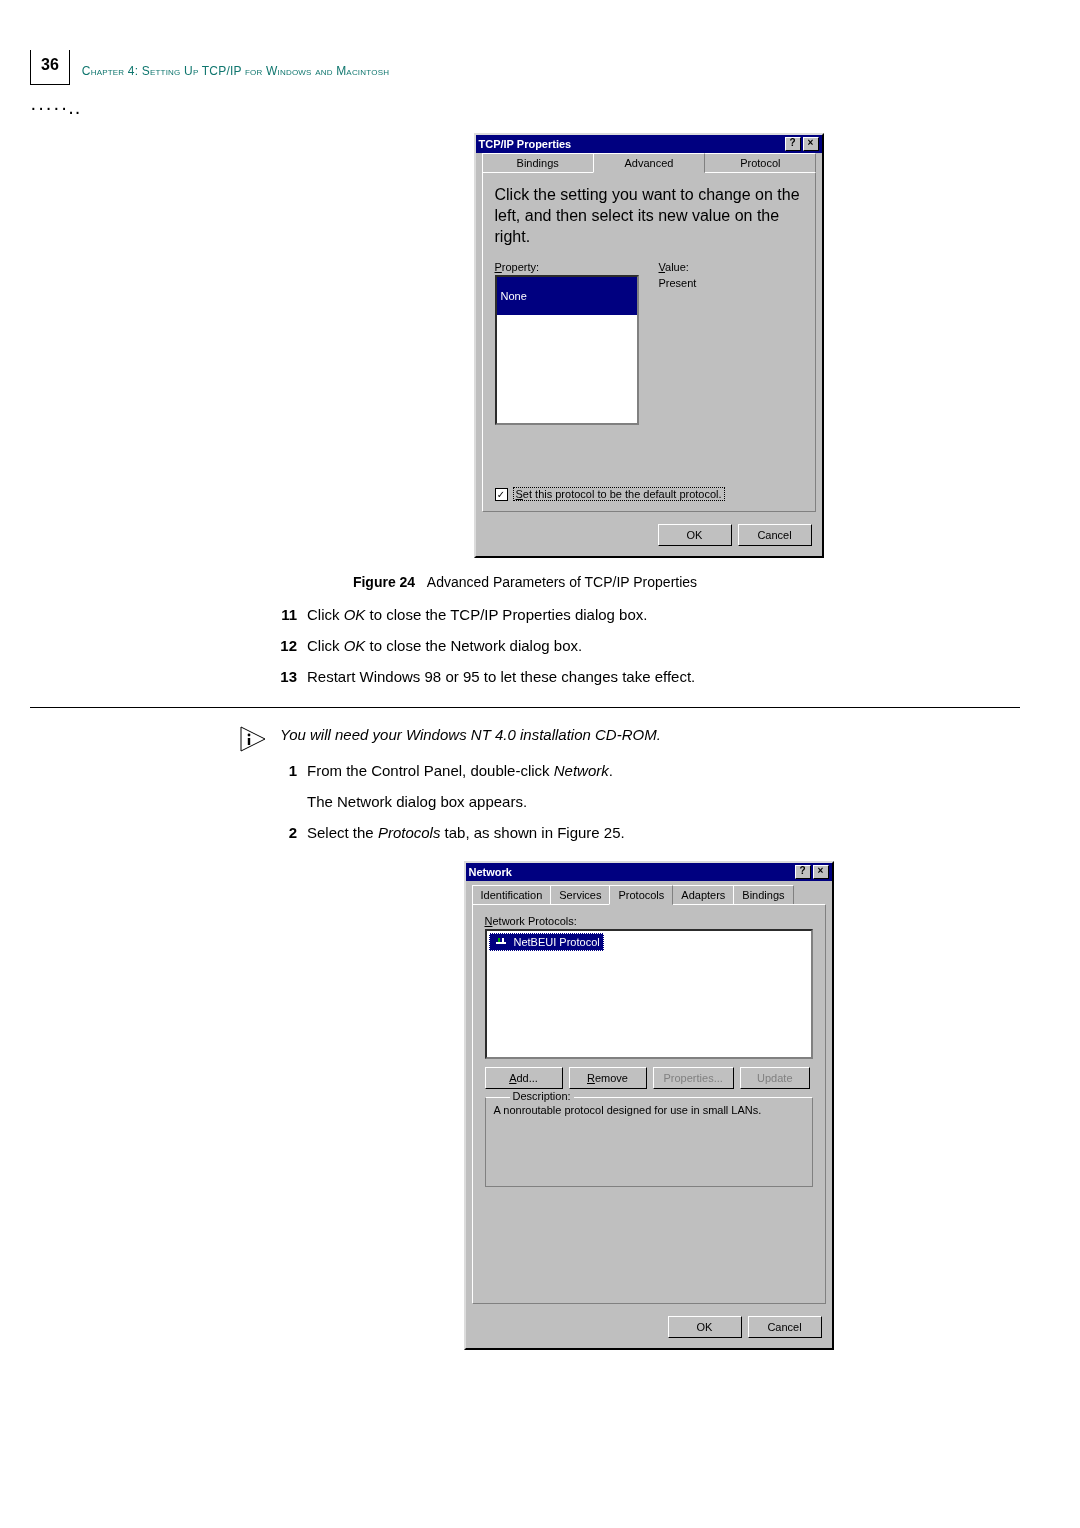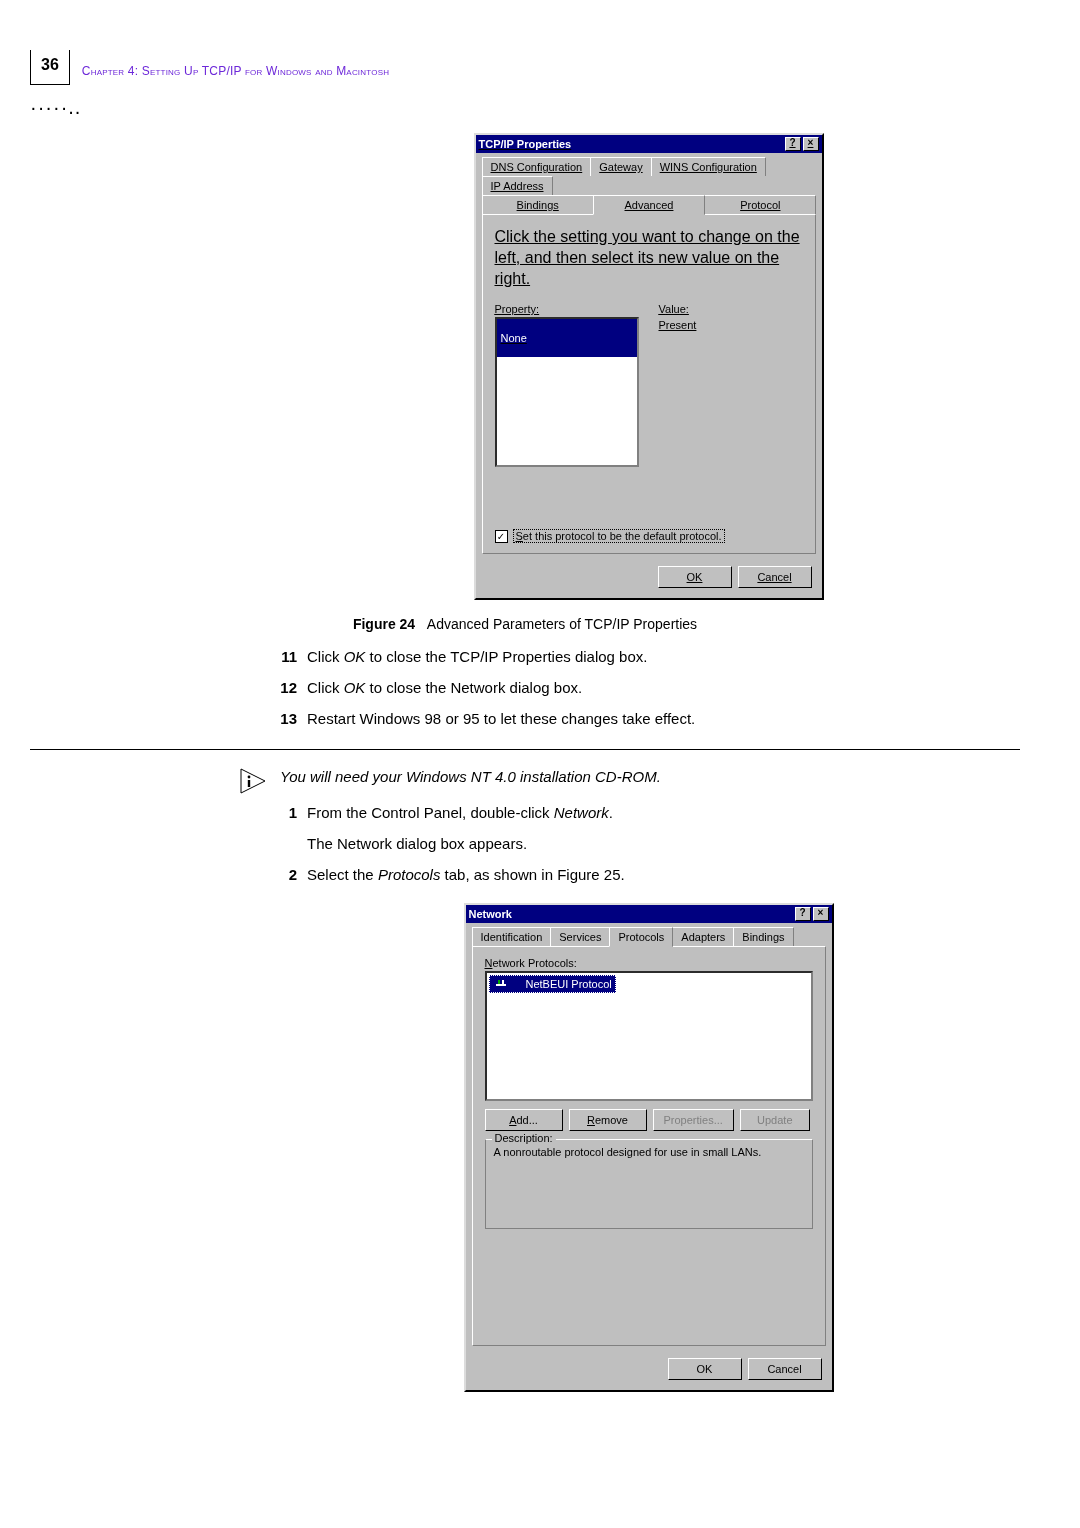--- a/index.html
+++ b/index.html
@@ -24,21 +24,21 @@
     font-size: 16px;
     margin-right: 12px;
     min-width: 32px;
     text-align: center;
     margin-top: -14px;
   }
   .chapter-title {
     font-size: 12px;
     letter-spacing: 0.2px;
     padding-top: 0px;
-    color: #6d28d9;
+    color: #0f766e;
     font-variant: small-caps;
   }
   .dots-deco {
     position: absolute;
     left: 30px;
     top: 96px;
     width: 36px;
     height: 18px;
   }
   .dots-deco::before {
@@ -76,21 +76,21 @@
     background: #c0c0c0;
     border: 1px solid #000;
     border-top-color: #fff; border-left-color: #fff;
     font-size: 10px; line-height: 10px;
     text-align: center;
     color: #000;
     font-weight: bold;
   }
 
   
-  .tcpip-dialog { width: 350px; text-decoration: underline; }
+  .tcpip-dialog { width: 350px; }
   .tab-row { display: flex; padding: 4px 6px 0 6px; gap: 0; flex-wrap: wrap; }
   .tab {
     background: #bfbfbf;
     border: 1px solid #808080;
     border-bottom: none;
     border-top-color: #fff;
     border-left-color: #fff;
     padding: 3px 8px;
     font-size: 11px;
     margin-right: -1px;
@@ -189,38 +189,38 @@
   }
   .net-list {
     background: #fff;
     border: 2px inset #808080;
     height: 130px;
     margin-top: 2px;
     margin-bottom: 8px;
     padding: 2px;
   }
   .net-list-item {
-    display: flex; align-items: center; gap: 17px;
+    display: flex; align-items: center; gap: 5px;
     background: #000080; color: #fff;
     padding: 1px 3px;
     width: fit-content;
     border: 1px dotted #fff;
   }
   .proto-icon { width: 16px; height: 14px; display: inline-flex; align-items: center; justify-content: center; font-size: 10px; }
   .btn-row { display: flex; gap: 6px; margin-bottom: 8px; }
   .desc-group {
     border: 1px solid #808080;
     border-top-color: #fff;
     padding: 6px 8px 40px 8px;
     position: relative;
     margin-top: 4px;
     height: 90px;
   }
   .desc-legend {
-    position: absolute; top: -8px; left: 6px;
+    position: absolute; top: -8px; left: 24px;
     background: #bfbfbf; padding: 0 3px; font-size: 11px;
   }
   .net-buttons-row { display: flex; justify-content: flex-end; gap: 6px; padding: 6px 10px 10px 0; }
 
   .content-indent { margin-left: 247px; }
 </style>
 </head>
 <body>
 
 <div class="page-margin">
@@ -232,26 +232,20 @@
   <div class="dots-deco"></div>
 
   <div class="content-indent">
     <div class="win-dialog tcpip-dialog">
       <div class="titlebar">
         <span>TCP/IP Properties</span>
         <div class="titlebar-buttons">
           <div class="tb-btn">?</div>
           <div class="tb-btn">×</div>
         </div>
-      </div>
-      <div class="tab-row">
-        <div class="tab">DNS Configuration</div>
-        <div class="tab">Gateway</div>
-        <div class="tab">WINS Configuration</div>
-        <div class="tab">IP Address</div>
       </div>
       <div class="tab-row" style="padding-top:0;">
         <div class="tab" style="flex:1;text-align:center;">Bindings</div>
         <div class="tab active" style="flex:1;text-align:center;">Advanced</div>
         <div class="tab" style="flex:1;text-align:center;">Protocol</div>
       </div>
       <div class="tab-panel">
         <div class="help-text">Click the setting you want to change on the left, and then select its new value on the right.</div>
         <div class="prop-row">
           <div class="prop-col">

